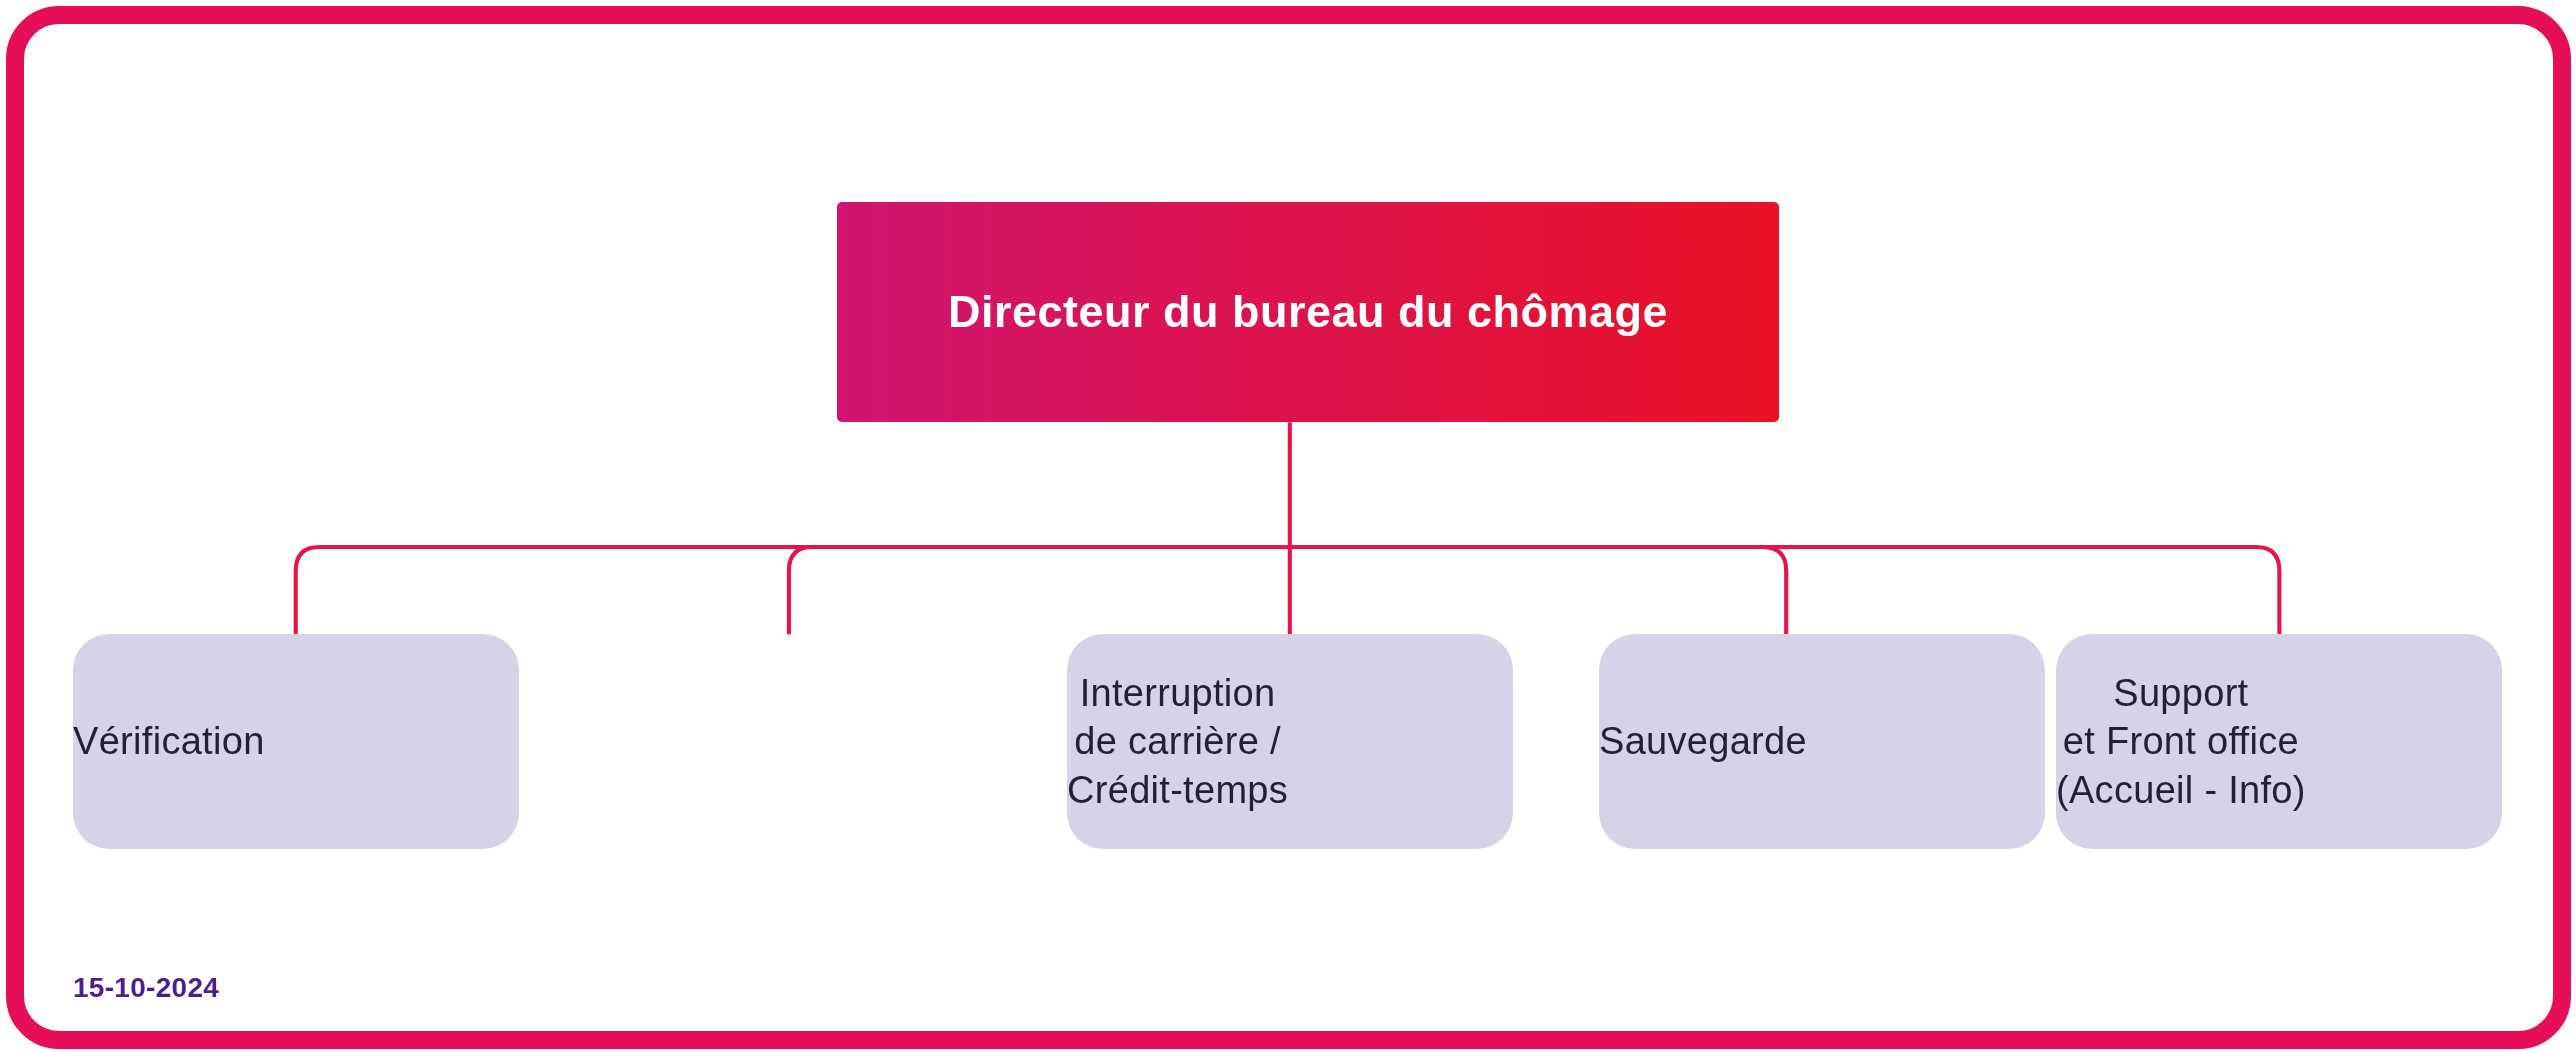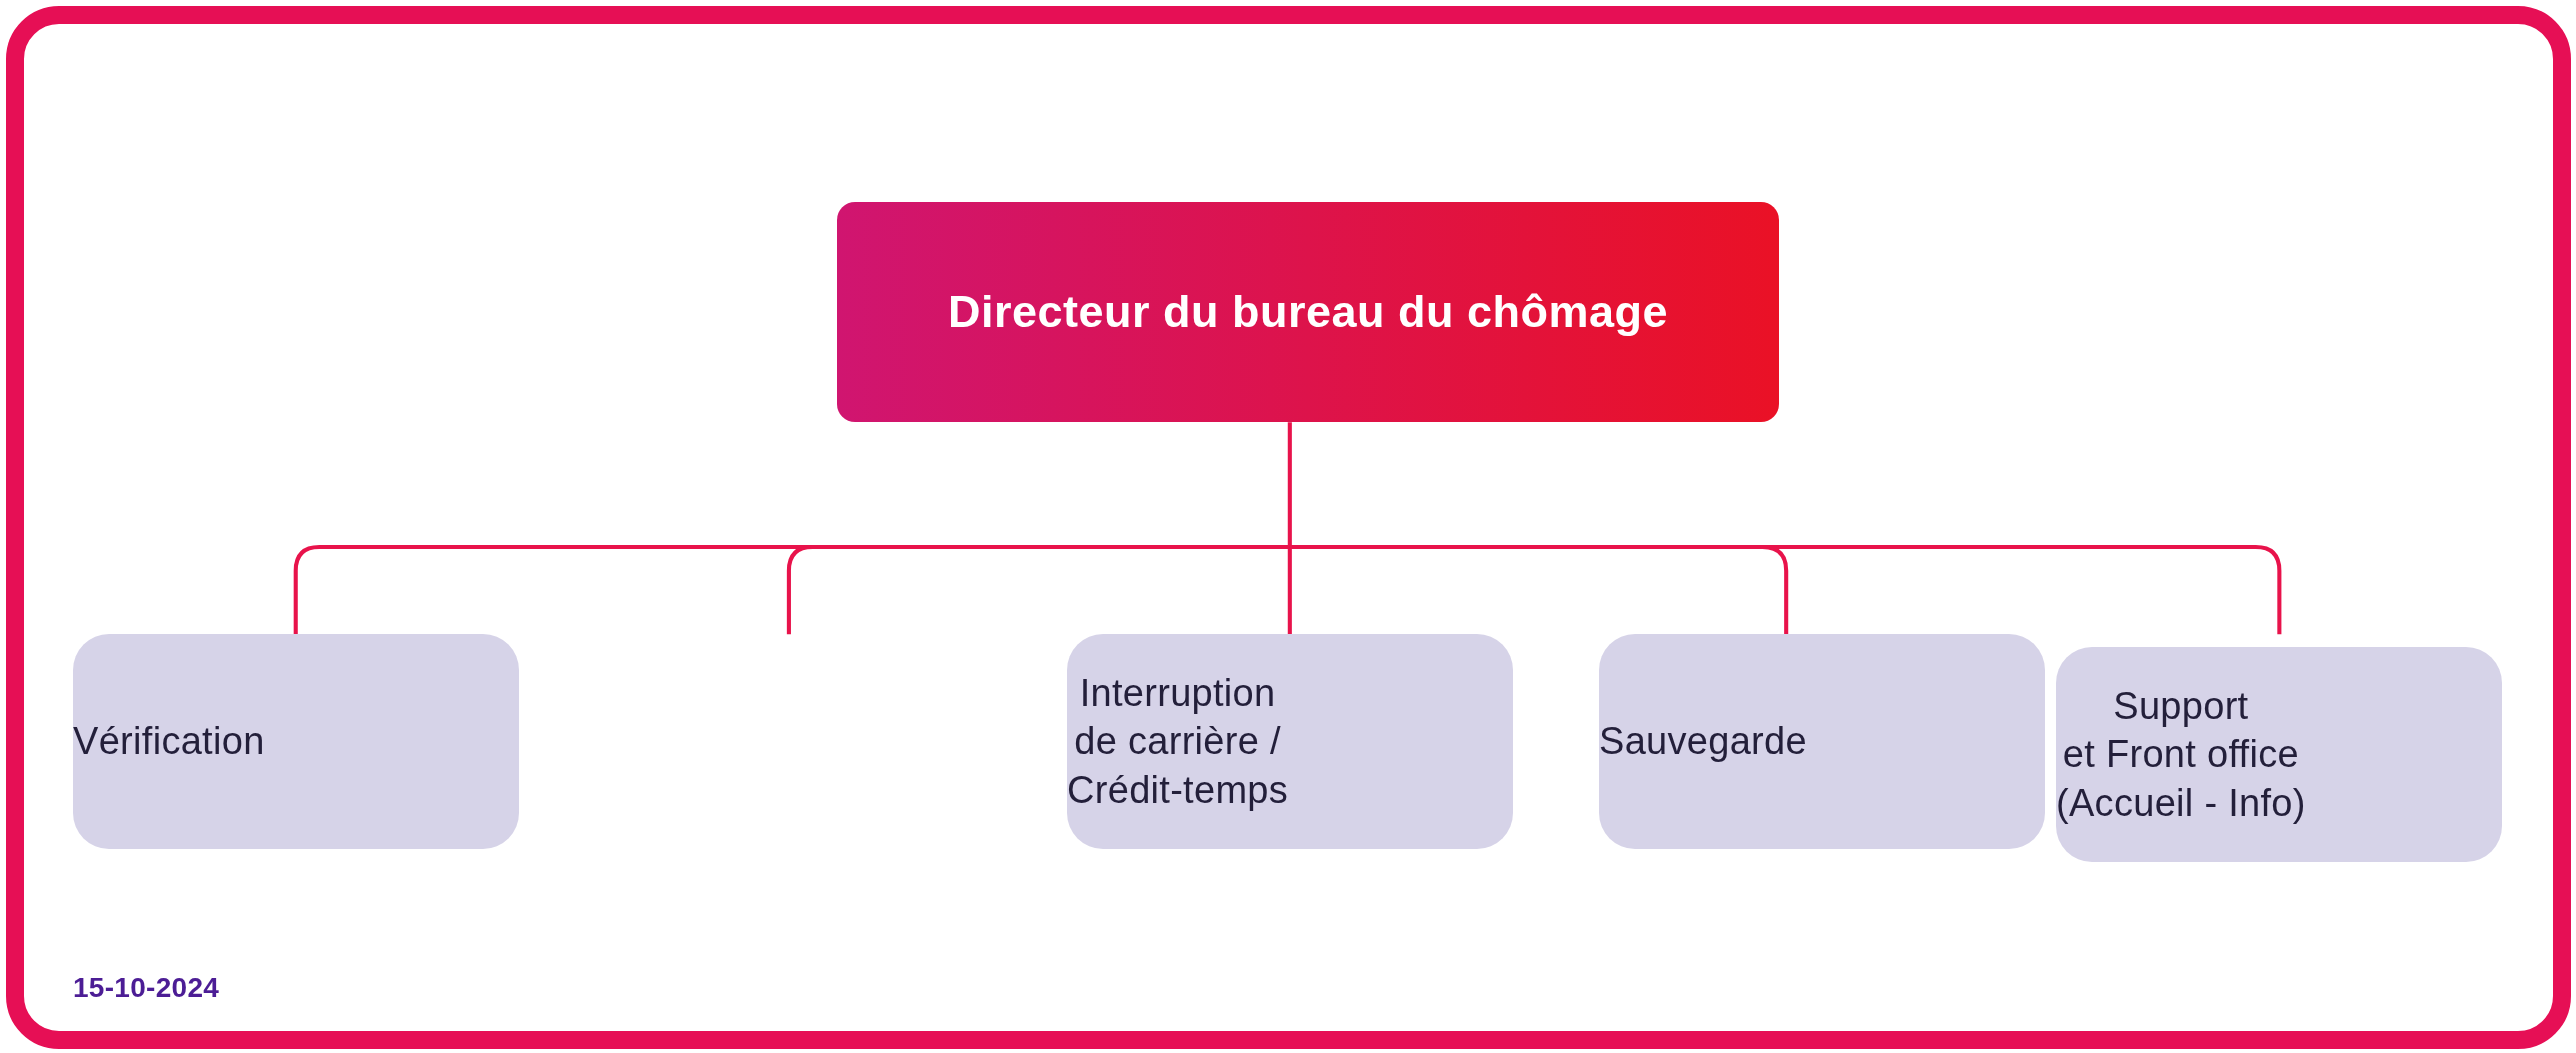--- a/index.html
+++ b/index.html
@@ -37,21 +37,21 @@
     fill: none;
     stroke: var(--connector, #e8134b);
     stroke-width: 4.5;
   }
   .root-node {
     position: absolute;
     left: 837px;
     top: 202px;
     width: 942px;
     height: 220px;
-    border-radius: 18px;
+    border-radius: 5px;
     background: linear-gradient(90deg, var(--root-gradient-start, #d01570) 0%, var(--root-gradient-end, #ea1126) 100%);
     display: flex;
     align-items: center;
     justify-content: center;
   }
   .root-label {
     color: var(--root-text, #ffffff);
     font-size: 45px;
     font-weight: 700;
     letter-spacing: 0.5px;
@@ -65,21 +65,21 @@
     border-radius: 36px;
     background: var(--child-fill, #d6d3e8);
     display: flex;
     align-items: center;
     justify-content: flex-start;
   }
   .child-node.c0 { left: 73px; }
   .child-node.c1 { left: 566px; }
   .child-node.c2 { left: 1067px; }
   .child-node.c3 { left: 1563px; margin-left: 36px; }
-  .child-node.c4 { left: 2056px; margin-top: 13px; }
+  .child-node.c4 { left: 2056px; }
   .child-label {
     color: var(--child-text, #231f3a);
     font-size: 38px;
     font-weight: 400;
     line-height: 1.28;
     text-align: center;
     white-space: pre-line;
     letter-spacing: 0.3px;
   }
   .date-stamp {

